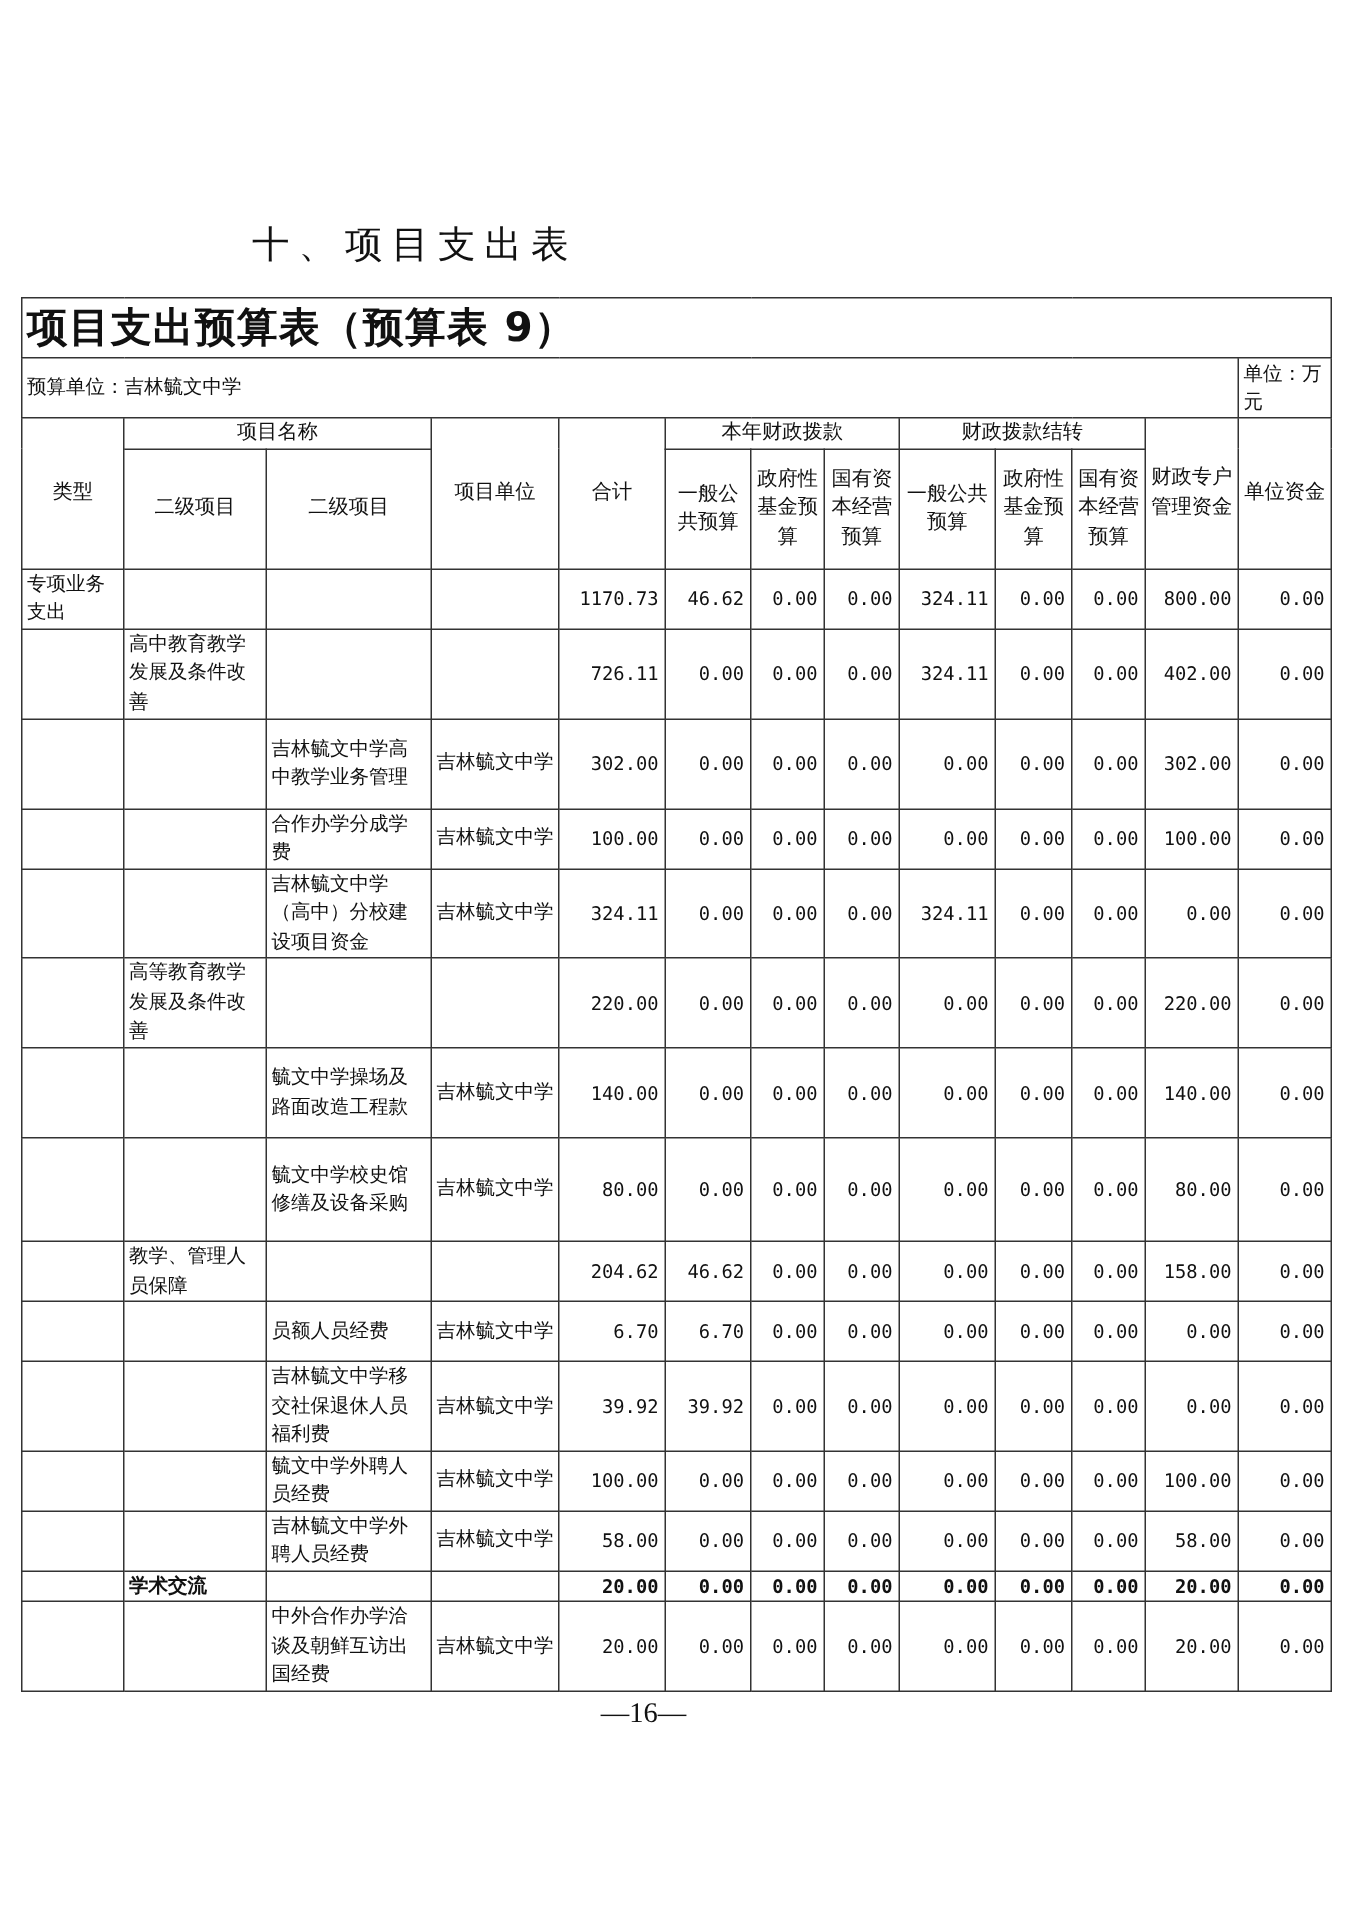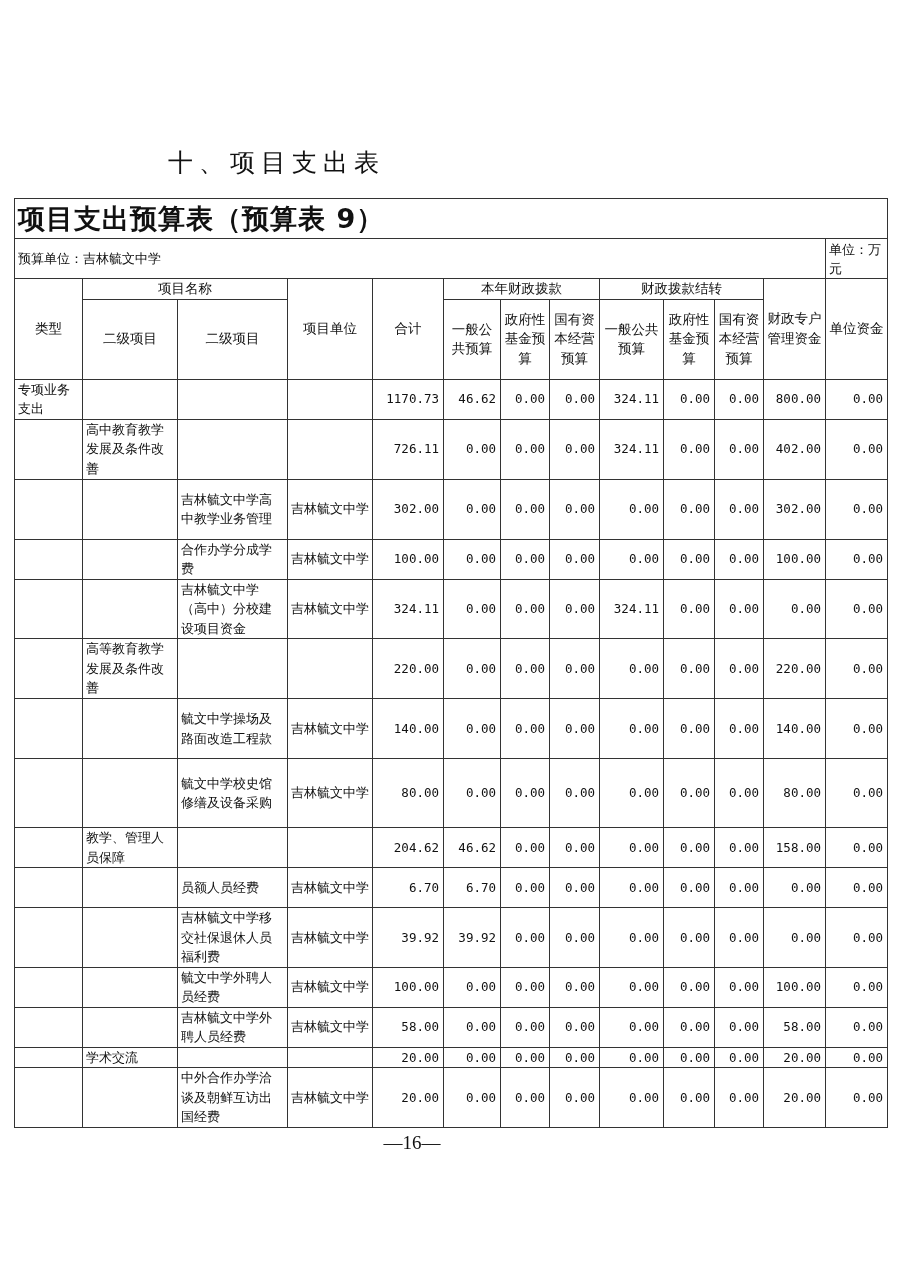--- a/index.html
+++ b/index.html
@@ -5,21 +5,21 @@
   html, body { margin: 0; padding: 0; background: #ffffff; }
   body { width: 900px; height: 1273px; position: relative; font-family: "DejaVu Serif", "Liberation Serif", serif; color: #111; }
   .section-title { position: absolute; left: 168px; top: 146px; font-size: 25px; letter-spacing: 6px; font-family: "DejaVu Serif", serif; }
   table.budget { position: absolute; left: 14px; top: 198px; border-collapse: collapse; table-layout: fixed; width: 873px; }
   table.budget td { border: 1px solid #333; padding: 0 3px; font-size: 13px; line-height: 19.5px; vertical-align: middle; overflow: hidden; }
   .title-cell { text-align: left; font-size: 27px !important; font-weight: bold; font-family: "DejaVu Sans", sans-serif !important; height: 39px; letter-spacing: 1px; }
   .unit-row td { height: 39px; font-size: 13px; }
   .hdr { text-align: center; font-family: "DejaVu Sans", sans-serif; font-size: 13.5px !important; }
   .num { text-align: right; font-family: "DejaVu Sans Mono", "Liberation Mono", monospace; font-size: 12.5px !important; padding-right: 4px !important; }
   .txt { text-align: left; }
-  .page-number { position: absolute; left: 0; width: 824px; top: 1132px; text-align: center; font-size: 19px; font-family: "Liberation Serif", serif; }
+  .page-number { position: absolute; left: 17px; width: 824px; top: 1132px; text-align: center; font-size: 19px; font-family: "Liberation Serif", serif; }
 </style>
 </head>
 <body>
 
 <div class="section-title">十、项目支出表</div>
 
 <table class="budget">
   <colgroup>
     <col style="width:68px">
       <col style="width:95px">
@@ -251,21 +251,21 @@
         <td class="num">58.00</td>
         <td class="num">0.00</td>
         <td class="num">0.00</td>
         <td class="num">0.00</td>
         <td class="num">0.00</td>
         <td class="num">0.00</td>
         <td class="num">0.00</td>
         <td class="num">58.00</td>
         <td class="num">0.00</td>
       </tr>
-      <tr style="height: 20px;">
+      <tr style="height: 20px; font-weight: bold;">
         <td class="txt"></td>
         <td class="txt">学术交流</td>
         <td class="txt"></td>
         <td class="txt"></td>
         <td class="num">20.00</td>
         <td class="num">0.00</td>
         <td class="num">0.00</td>
         <td class="num">0.00</td>
         <td class="num">0.00</td>
         <td class="num">0.00</td>

